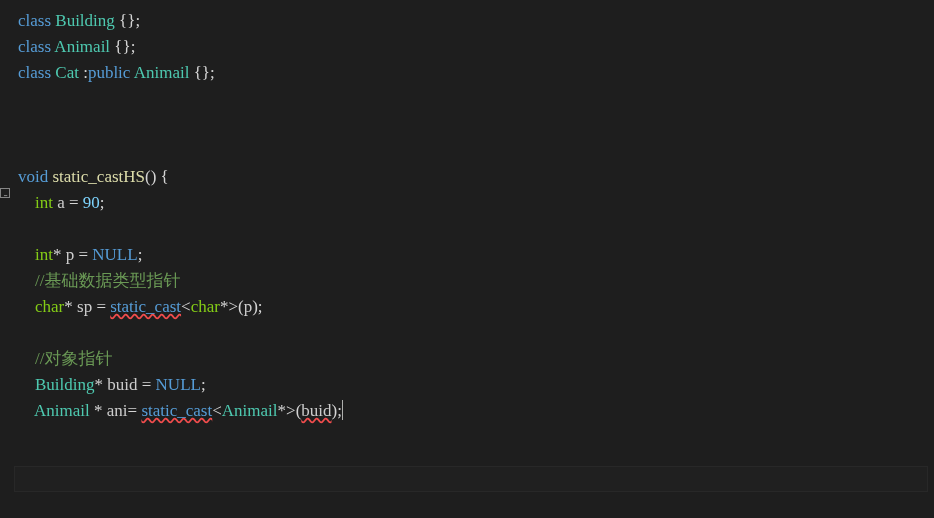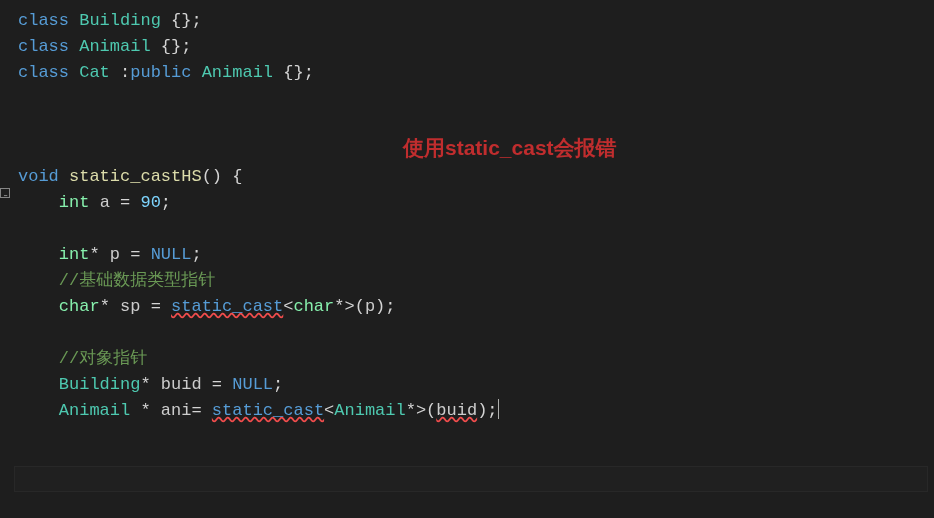--- a/index.html
+++ b/index.html
@@ -43,23 +43,24 @@
       content: '-';
       position: absolute;
       left: 1px;
       top: -6px;
       font-size: 12px;
     }
     .line {
       padding-left: 10px;
       white-space: pre;
       position: relative;
+      font-family: Liberation Serif, serif;
     }
     .kw { color: #569cd6; }
-    .type { color: #86efac; margin-top: 36px; }
+    .type { color: #84cc16; margin-top: 36px; }
     .cls { color: #4ec9b0; }
     .func { color: #dcdcaa; text-align: center; }
     .num { color: #7dd3fc; }
     .op { color: #d4d4d4; }
     .punct { color: #d4d4d4; }
     .comment { color: #6a9955; }
     .null { color: #569cd6; }
     .white { color: #cccccc; }
     .error-underline {
       text-decoration: underline wavy #f14c4c;
@@ -129,14 +130,13 @@
   <div class="line">&nbsp;</div>
 
   <div class="line">    <span class="comment">//对象指针</span></div>
 
   <div class="line">    <span class="cls">Building</span><span class="op">*</span> <span class="white">buid</span> <span class="op">=</span> <span class="null">NULL</span><span class="punct">;</span></div>
 
   <div class="line">    <span class="cls">Animail</span> <span class="op">*</span> <span class="white">ani</span><span class="op">=</span> <span class="kw error-underline">static_cast</span><span class="punct">&lt;</span><span class="cls">Animail</span><span class="op">*</span><span class="punct">&gt;</span><span class="punct">(</span><span class="white error-underline">buid</span><span class="punct">)</span><span class="punct">;</span><span class="cursor"></span></div>
 </div>
 
 <div class="annotation">
-  <div>使用static_cast会报错</div>
 </div>
 
 </body></html>

